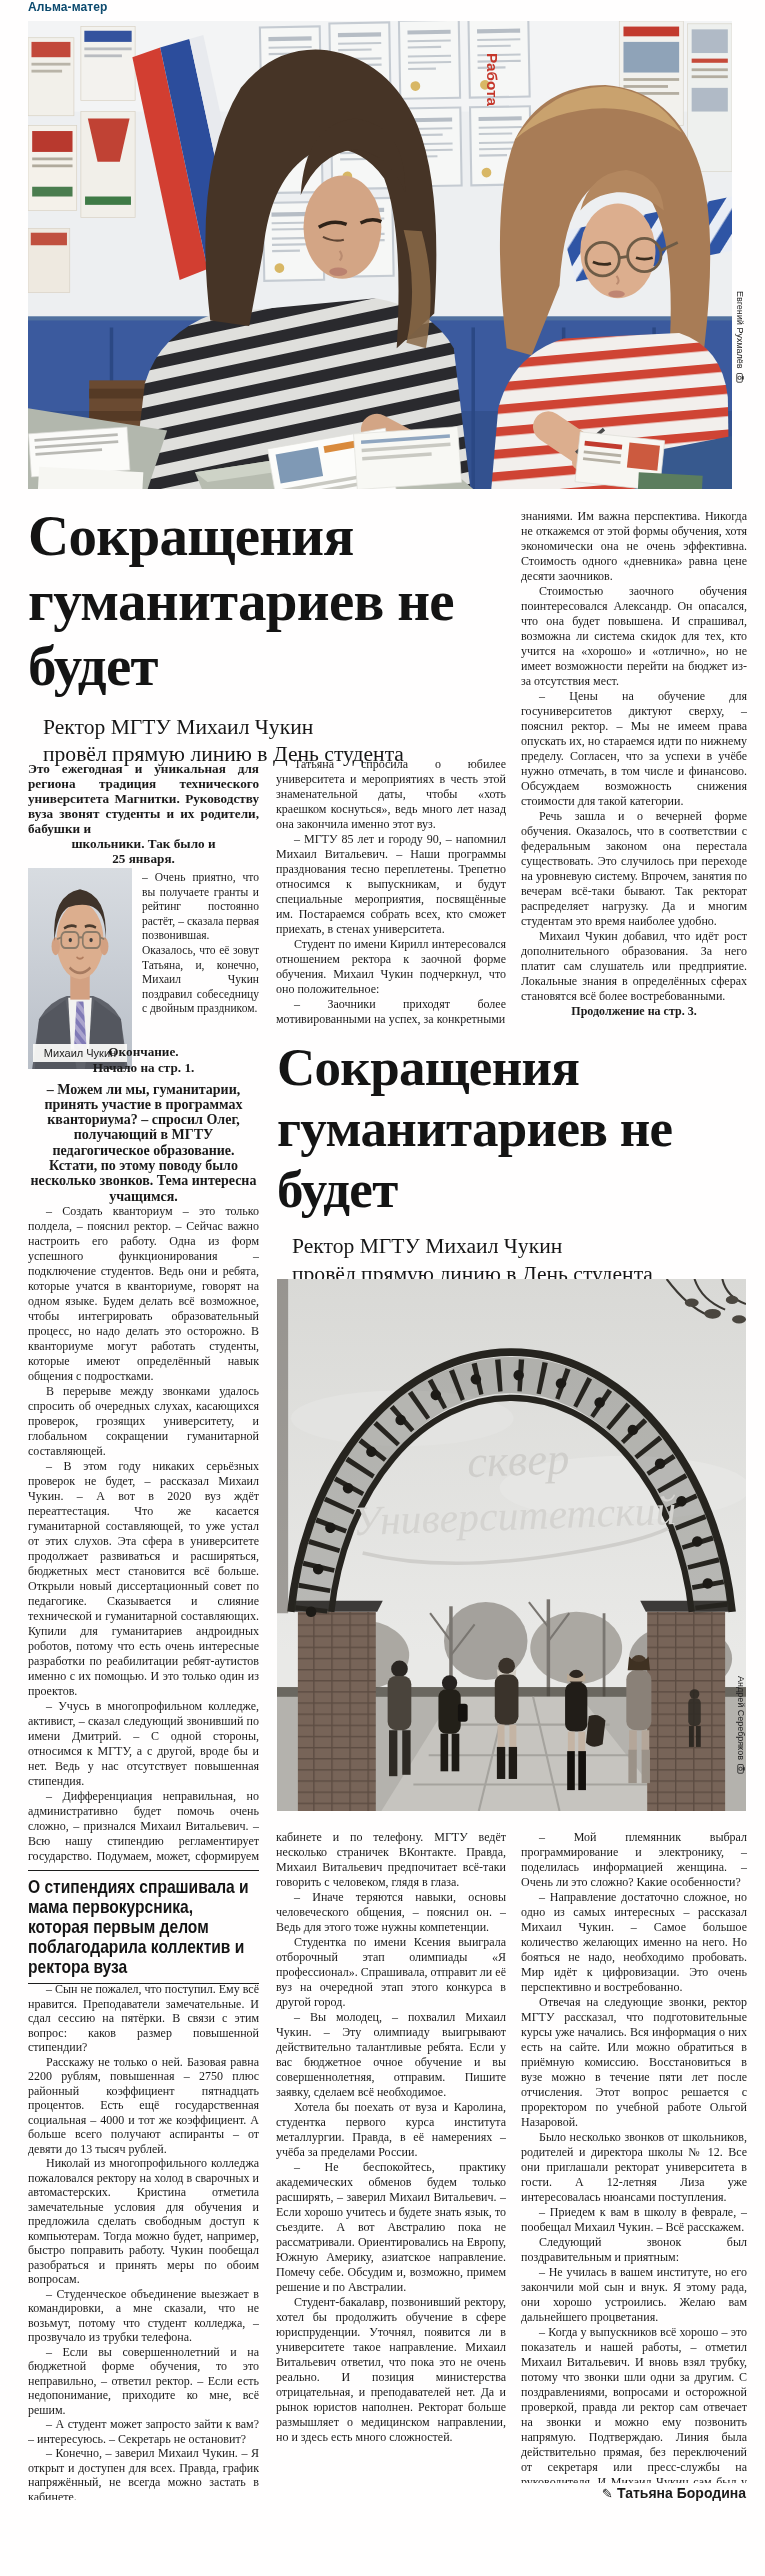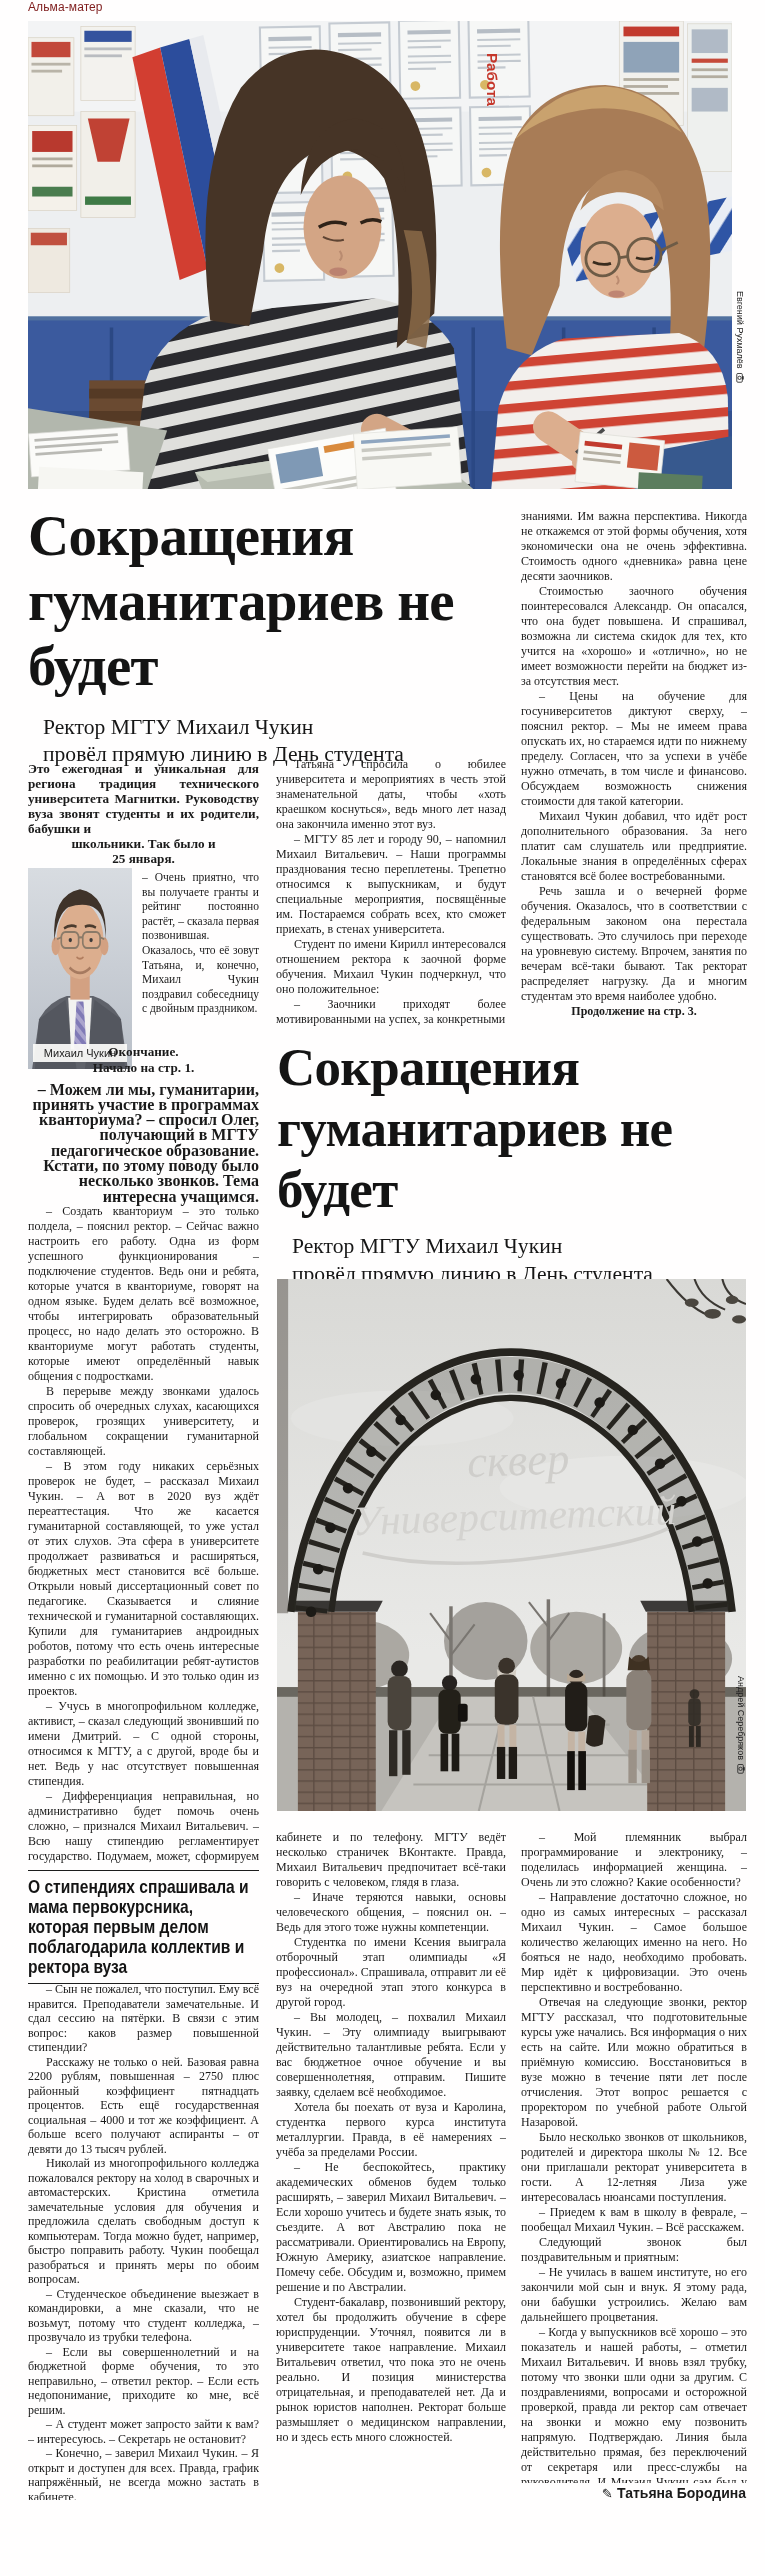--- a/index.html
+++ b/index.html
@@ -1,21 +1,21 @@
 <!DOCTYPE html>
 <html lang="ru" style="font-size:11px"><head>
 <meta charset="utf-8">
 <style>
   html,body{margin:0;padding:0;background:#ffffff;}
   .page{position:relative;width:766px;height:2576px;background:#fffefe;
         font-family:"Liberation Serif",serif;color:#1a1a1a;overflow:hidden;}
 
   .masthead{position:absolute;left:28px;top:0px;
-            font-family:"Liberation Sans",sans-serif;font-size:12px;font-weight:400;
-            letter-spacing:0.1px;color:#7f1d1d;}
+            font-family:"Liberation Sans",sans-serif;font-size:12px;font-weight:700;
+            letter-spacing:0.1px;color:#0c4a6e;}
 
   .photo{position:absolute;overflow:hidden;background:#e8e8e6;}
   .photo svg{display:block;width:100%;height:100%;}
   .photo1{left:28px;top:21px;width:704px;height:468px;}
   .photo2{left:277px;top:1279px;width:469px;height:532px;}
 
   .credit{position:absolute;transform-origin:left top;transform:rotate(90deg);
           font-family:"Liberation Sans",sans-serif;font-size:9px;color:#222;
           white-space:nowrap;display:flex;align-items:center;gap:4.2px;}
   .credit1{left:745px;top:291px;}
@@ -31,21 +31,21 @@
   .s2{left:277px;top:1217px;font-size:21.6px;line-height:28px;width:473px;}
 
   .lead{position:absolute;left:28px;top:761px;width:231px;
         font-size:13.2px;line-height:15px;font-weight:700;}
   .lead p{margin:0;text-align:justify;}
   .lead .lc{text-align:center;font-weight:700;}
 
   .col{position:absolute;font-size:12px;line-height:15px;text-align:justify;overflow:hidden;}
   .col p{margin:0;}
   .para.ind{text-indent:18px;}
-  .para.bold{font-weight:700;text-align:right;font-size:16px;line-height:15.3px;text-indent:0;}
+  .para.bold{font-weight:700;text-align:center;font-size:14px;line-height:15.3px;text-indent:0;}
   .cont{font-weight:700;text-align:center;text-indent:0;}
   .kicker{font-weight:700;text-align:center;font-size:13.2px;line-height:16px;margin:0 0 5.6px 0;}
 
   .wrapA{left:142px;top:870px;width:117px;height:157px;font-size:11.5px;line-height:14.6px;}
   .btop{left:276px;top:757px;width:230px;height:290px;}
   .ctop{left:521px;top:509px;width:226px;height:530px;}
   .a2{left:28px;top:1044px;width:231px;height:821px;}
   .a3{left:28px;top:1982px;width:231px;height:518px;line-height:14.5px;}
   .bbot{left:276px;top:1830px;width:230px;height:678px;}
   .cbot{left:521px;top:1830px;width:226px;height:653px;}
@@ -298,22 +298,22 @@
   <div class="col btop">
       <p class="para ind">Татьяна спросила о юбилее университета и мероприятиях в честь этой знаменательной даты, чтобы «хоть краешком коснуться», ведь много лет назад она закончила именно этот вуз.</p>
       <p class="para ind">– МГТУ 85 лет и городу 90, – напомнил Михаил Витальевич. – Наши программы празднования тесно переплетены. Трепетно относимся к выпускникам, и будут специальные мероприятия, посвящённые им. Постараемся собрать всех, кто сможет приехать, в стенах университета.</p>
       <p class="para ind">Студент по имени Кирилл интересовался отношением ректора к заочной форме обучения. Михаил Чукин подчеркнул, что оно положительное:</p>
       <p class="para ind">– Заочники приходят более мотивированными на успех, за конкретными</p>
     </div>
   <div class="col ctop">
       <p class="para">знаниями. Им важна перспектива. Никогда не откажемся от этой формы обучения, хотя экономически она не очень эффективна. Стоимость одного «дневника» равна цене десяти заочников.</p>
       <p class="para ind">Стоимостью заочного обучения поинтересовался Александр. Он опасался, что она будет повышена. И спрашивал, возможна ли система скидок для тех, кто учится на «хорошо» и «отлично», но не имеет возможности перейти на бюджет из-за отсутствия мест.</p>
       <p class="para ind">– Цены на обучение для госуниверситетов диктуют сверху, – пояснил ректор. – Мы не имеем права опускать их, но стараемся идти по нижнему пределу. Согласен, что за успехи в учёбе нужно отмечать, в том числе и финансово. Обсуждаем возможность снижения стоимости для такой категории.</p>
+      <p class="para ind">Речь зашла и о вечерней форме обучения. Оказалось, что в соответствии с федеральным законом она перестала существовать. Это случилось при переходе на уровневую систему. Впрочем, занятия по вечерам всё-таки бывают. Так ректорат распределяет нагрузку. Да и многим студентам это время наиболее удобно.</p>
       <p class="para ind">Михаил Чукин добавил, что идёт рост дополнительного образования. За него платит сам слушатель или предприятие. Локальные знания в определённых сферах становятся всё более востребованными.</p>
-      <p class="para ind">Речь зашла и о вечерней форме обучения. Оказалось, что в соответствии с федеральным законом она перестала существовать. Это случилось при переходе на уровневую систему. Впрочем, занятия по вечерам всё-таки бывают. Так ректорат распределяет нагрузку. Да и многим студентам это время наиболее удобно.</p>
       <p class="cont">Продолжение на стр. 3.</p>
     </div>
 
   <div class="col a2">
     <div class="kicker">
       <div>Окончание.</div>
       <div>Начало на стр. 1.</div>
     </div>
     <div>
         <p class="para bold">– Можем ли мы, гуманитарии, принять участие в программах кванториума? – спросил Олег, получающий в МГТУ педагогическое образование. Кстати, по этому поводу было несколько звонков. Тема интересна учащимся.</p>
@@ -480,21 +480,21 @@
       <p class="para ind">– Не беспокойтесь, практику академических обменов будем только расширять, – заверил Михаил Витальевич. – Если хорошо учитесь и будете знать язык, то съездите. А вот Австралию пока не рассматривали. Ориентировались на Европу, Южную Америку, азиатское направление. Помечу себе. Обсудим и, возможно, примем решение и по Австралии.</p>
       <p class="para ind">Студент-бакалавр, позвонивший ректору, хотел бы продолжить обучение в сфере юриспруденции. Уточнял, появится ли в университете такое направление. Михаил Витальевич ответил, что пока это не очень реально. И позиция министерства отрицательная, и преподавателей нет. Да и рынок юристов наполнен. Ректорат больше размышляет о медицинском направлении, но и здесь есть много сложностей.</p>
     </div>
   <div class="col cbot">
       <p class="para ind">– Мой племянник выбрал программирование и электронику, – поделилась информацией женщина. – Очень ли это сложно? Какие особенности?</p>
       <p class="para ind">– Направление достаточно сложное, но одно из самых интересных – рассказал Михаил Чукин. – Самое большое количество желающих именно на него. Но бояться не надо, необходимо пробовать. Мир идёт к цифровизации. Это очень перспективно и востребованно.</p>
       <p class="para ind">Отвечая на следующие звонки, ректор МГТУ рассказал, что подготовительные курсы уже начались. Вся информация о них есть на сайте. Или можно обратиться в приёмную комиссию. Восстановиться в вузе можно в течение пяти лет после отчисления. Этот вопрос решается с проректором по учебной работе Ольгой Назаровой.</p>
       <p class="para ind">Было несколько звонков от школьников, родителей и директора школы № 12. Все они приглашали ректорат университета в гости. А 12-летняя Лиза уже интересовалась нюансами поступления.</p>
       <p class="para ind">– Приедем к вам в школу в феврале, – пообещал Михаил Чукин. – Всё расскажем.</p>
       <p class="para ind">Следующий звонок был поздравительным и приятным:</p>
-      <p class="para ind">– Не училась в вашем институте, но его закончили мой сын и внук. Я этому рада, они бабушки устроились. Желаю вам дальнейшего процветания.</p>
+      <p class="para ind">– Не училась в вашем институте, но его закончили мой сын и внук. Я этому рада, они хорошо устроились. Желаю вам дальнейшего процветания.</p>
       <p class="para ind">– Когда у выпускников всё хорошо – это показатель и нашей работы, – отметил Михаил Витальевич. И вновь взял трубку, потому что звонки шли одни за другим. С поздравлениями, вопросами и осторожной проверкой, правда ли ректор сам отвечает на звонки и можно ему позвонить напрямую. Подтверждаю. Линия была действительно прямая, без переключений от секретаря или пресс-службы на руководителя. И Михаил Чукин сам был у аппарата. Отвечал подробно, очень доброжелательно. Кстати, вышел ради этого из отпуска.</p>
     </div>
 
   <div class="byline">
     <span class="pencil">✎</span><span>Татьяна Бородина</span>
   </div>
 
 </div>
 
 

